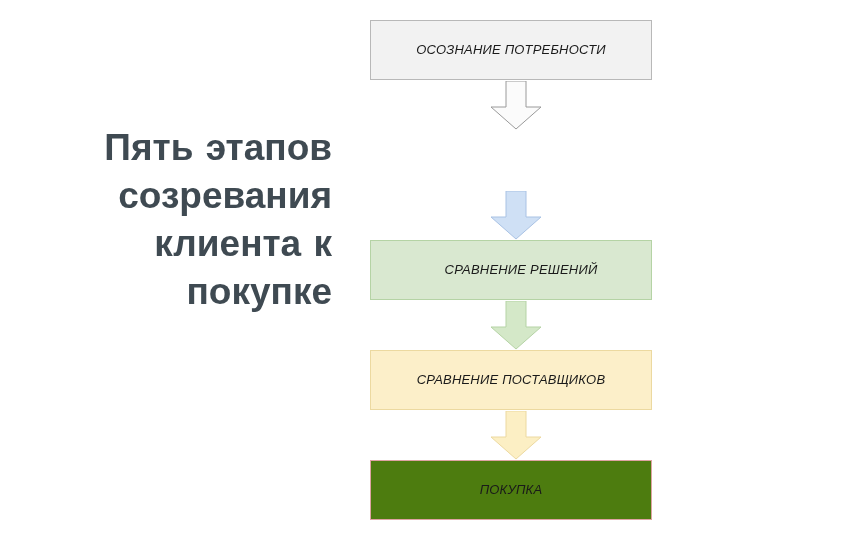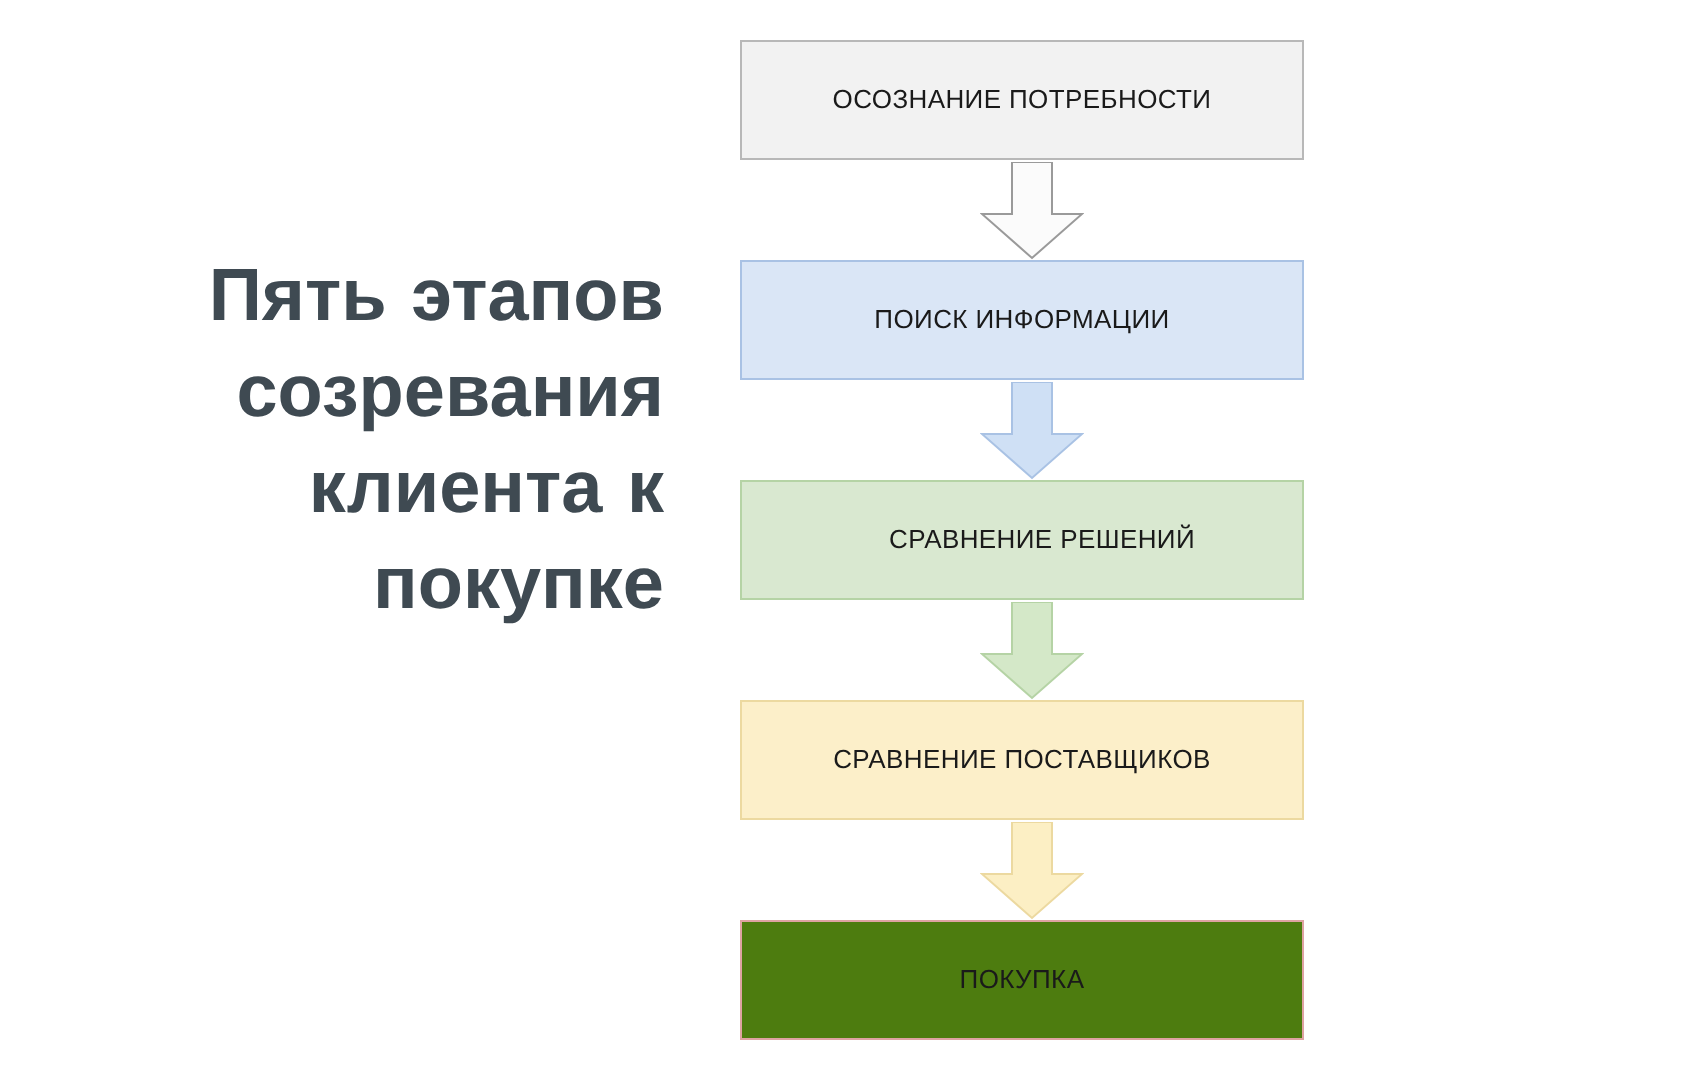--- a/index.html
+++ b/index.html
@@ -57,20 +57,21 @@
     justify-content: center;
   }
 
   .stage-label {
     font-size: 13px;
     color: #1a1a1a;
     letter-spacing: 0.2px;
     text-align: center;
     line-height: 1.1;
     font-weight: normal;
+    font-style: italic;
   }
 
   
   .stage.s0 { top: 0px; }
   .stage.s1 { top: 110px; }
   .stage.s2 { top: 220px; }
   .stage.s3 { top: 330px; }
   .stage.s4 { top: 440px; }
 
   
@@ -99,23 +100,20 @@
     <div class="stage s0" style="background: rgb(242, 242, 242); border-color: rgb(184, 184, 184);">
       <span class="stage-label">ОСОЗНАНИЕ ПОТРЕБНОСТИ</span>
     </div>
 
     <div class="arrow a0">
       <svg viewBox="0 0 52 49" xmlns="http://www.w3.org/2000/svg">
         <polygon class="arrow-shape" points="16,0 36,0 36,26 51,26 26,48 1,26 16,26" stroke-width="1" stroke-linejoin="miter" fill="#fbfbfb" stroke="#9a9a9a"></polygon>
       </svg>
     </div>
 
-    <div class="stage s1" style="background: rgb(218, 230, 246); border-color: rgb(169, 194, 228);">
-      <span class="stage-label">ПОИСК ИНФОРМАЦИИ</span>
-    </div>
 
     <div class="arrow a1">
       <svg viewBox="0 0 52 49" xmlns="http://www.w3.org/2000/svg">
         <polygon class="arrow-shape" points="16,0 36,0 36,26 51,26 26,48 1,26 16,26" stroke-width="1" stroke-linejoin="miter" fill="#cfe0f5" stroke="#a9c2e4"></polygon>
       </svg>
     </div>
 
     <div class="stage s2" style="background: rgb(217, 232, 208); border-color: rgb(181, 211, 165); padding-left: 20px;">
       <span class="stage-label">СРАВНЕНИЕ РЕШЕНИЙ</span>
     </div>

